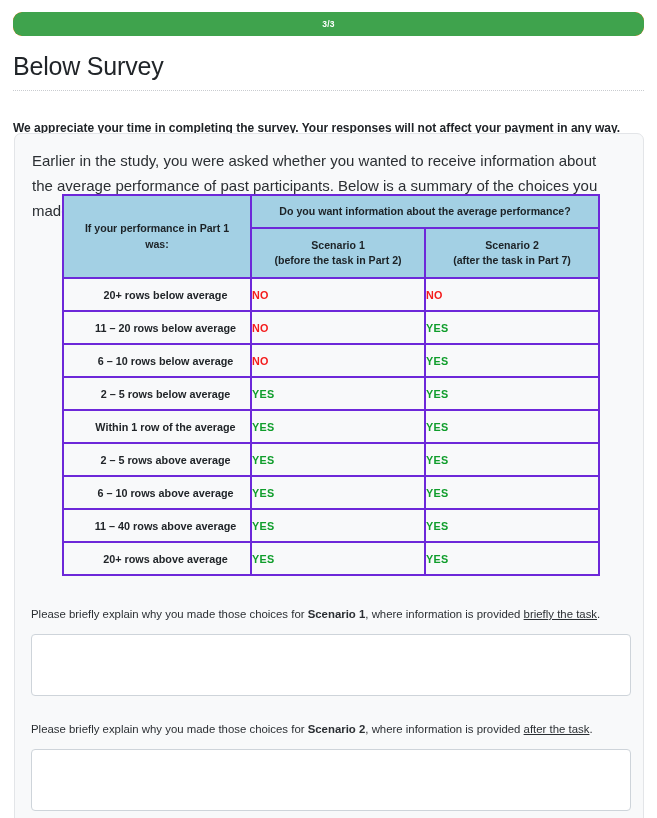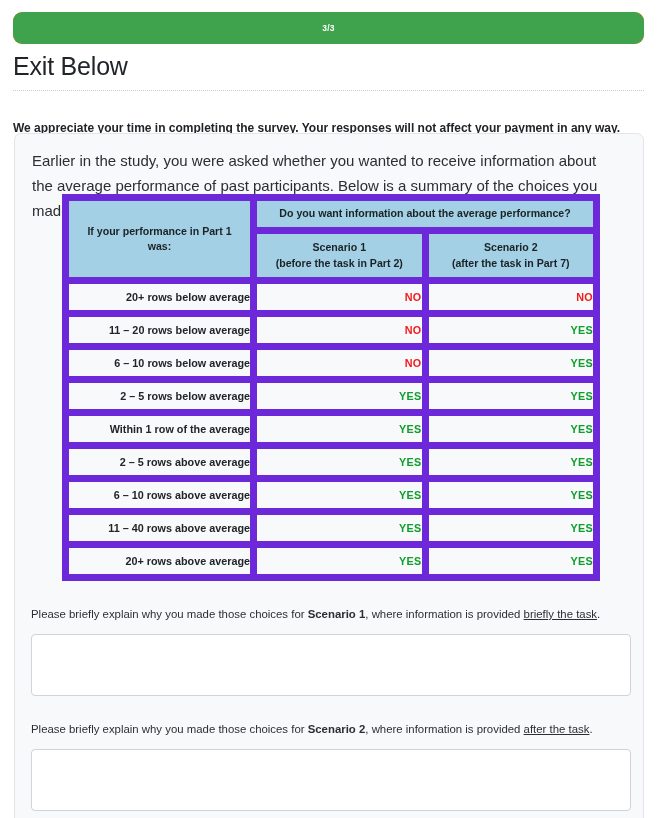--- a/index.html
+++ b/index.html
@@ -20,21 +20,21 @@
     height: 818px;
     background: #ffffff;
   }
 
   
   .progress-wrap {
     position: absolute;
     left: 13px;
     top: 12px;
     width: 631px;
-    height: 32px;
+    height: 24px;
     background: #f97316;
     border-radius: 9px;
     overflow: hidden;
   }
   .progress-fill {
     height: 100%;
     width: 100%;
     background: #3fa34d;
     border-radius: 9px;
     display: flex;
@@ -108,21 +108,21 @@
     position: absolute;
     left: 47px;
     top: 60px;
     width: 538px;
     border-collapse: collapse;
     table-layout: fixed;
     font-size: 11px;
   }
   .choice-table th,
   .choice-table td {
-    border: 7px solid #6d28d9;
+    border: 2px solid #6d28d9;
     padding: 0;
   }
   .choice-table thead th {
     background: #a3d0e4;
     color: #1c2226;
     font-weight: bold;
     font-size: 10.6px;
     text-align: center;
     line-height: 1.45;
   }
@@ -141,28 +141,28 @@
     width: 175px;
   }
   .sub-head .sub-line1 { display: block; }
   .sub-head .sub-line2 { display: block; }
 
   .choice-table tbody td {
     background: #f8f9fa;
     height: 33px;
   }
   td.row-label {
-    text-align: right;
+    text-align: center;
     padding: 0 0 0 17px;
     font-weight: bold;
     font-size: 10.8px;
     color: #212529;
   }
   td.answer {
-    text-align: right;
+    text-align: left;
     font-weight: bold;
     font-size: 10.8px;
     letter-spacing: 0.3px;
   }
   td.answer.yes { color: #0f9d2b; }
   td.answer.no  { color: #f41b1b; }
 
   
   .question {
     position: absolute;
@@ -200,21 +200,21 @@
 <body>
 
 <div class="page">
 
   <div class="progress-wrap">
     <div class="progress-fill">
       <span class="progress-label">3/3</span>
     </div>
   </div>
 
-  <h1 class="page-title">Exit Below</h1>
+  <h1 class="page-title">Below Survey</h1>
   <div class="divider"></div>
   <div class="intro-note">We appreciate your time in completing the survey. Your responses will not affect your payment in any way.</div>
 
   <div class="card">
 
     <div class="card-intro">Earlier in the study, you were asked whether you wanted to receive information about the average performance of past participants. Below is a summary of the choices you made for each scenario.</div>
 
     <table class="choice-table">
       <thead>
         <tr>

